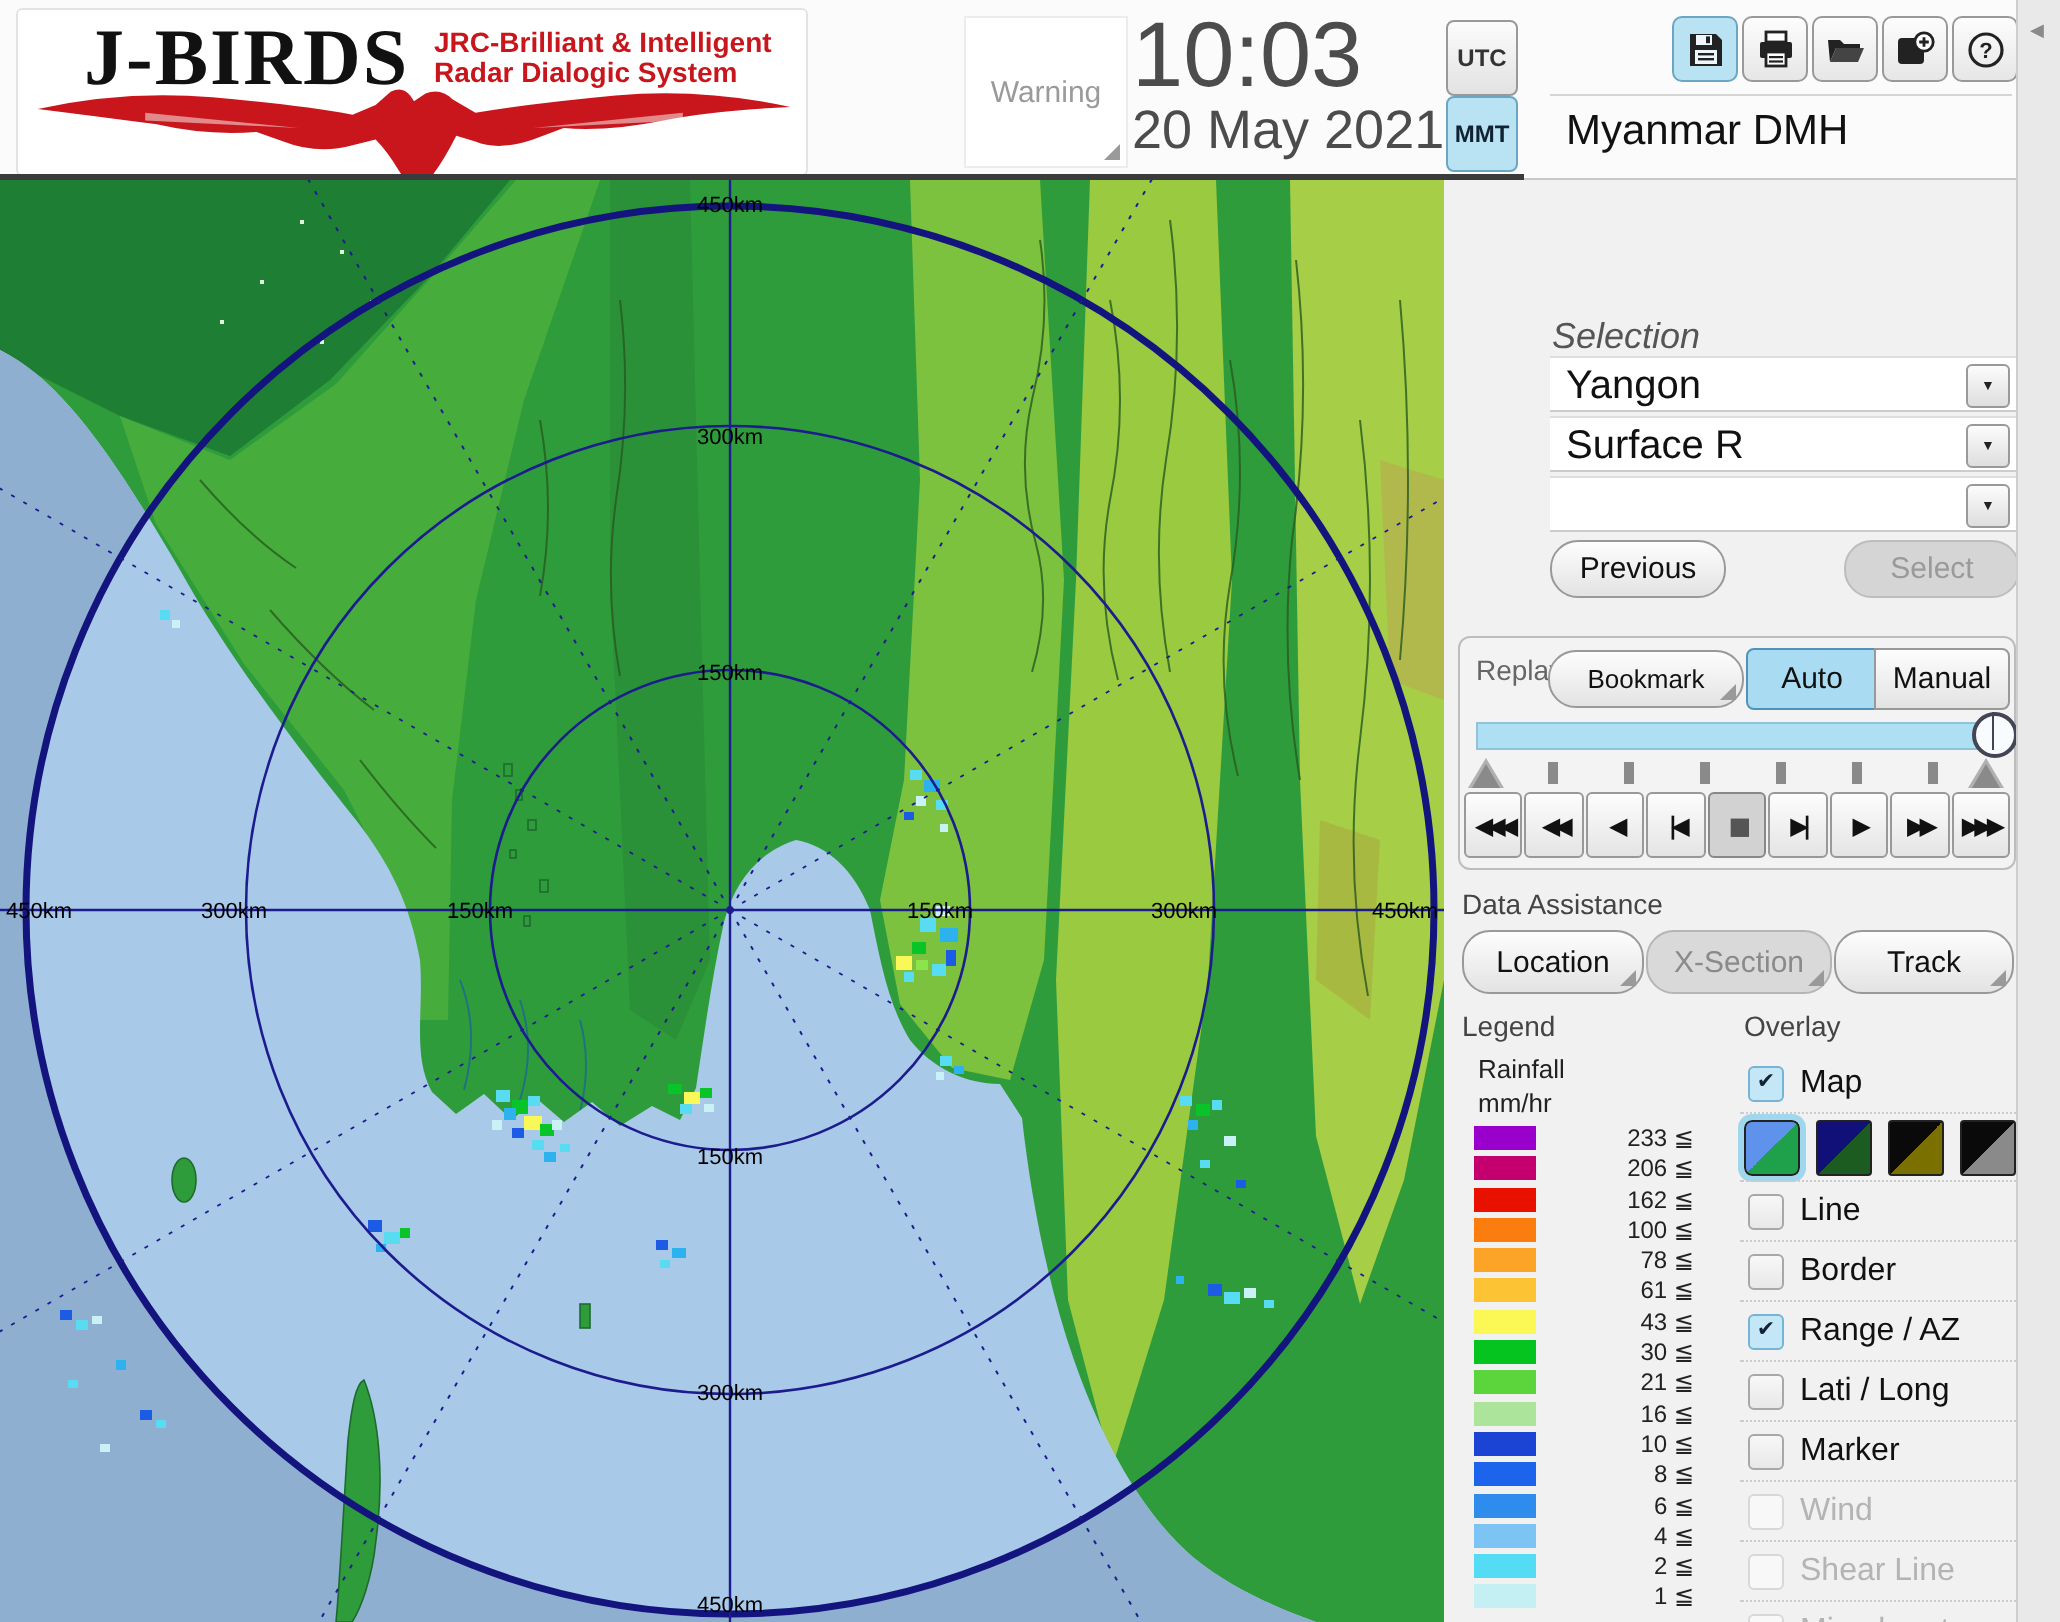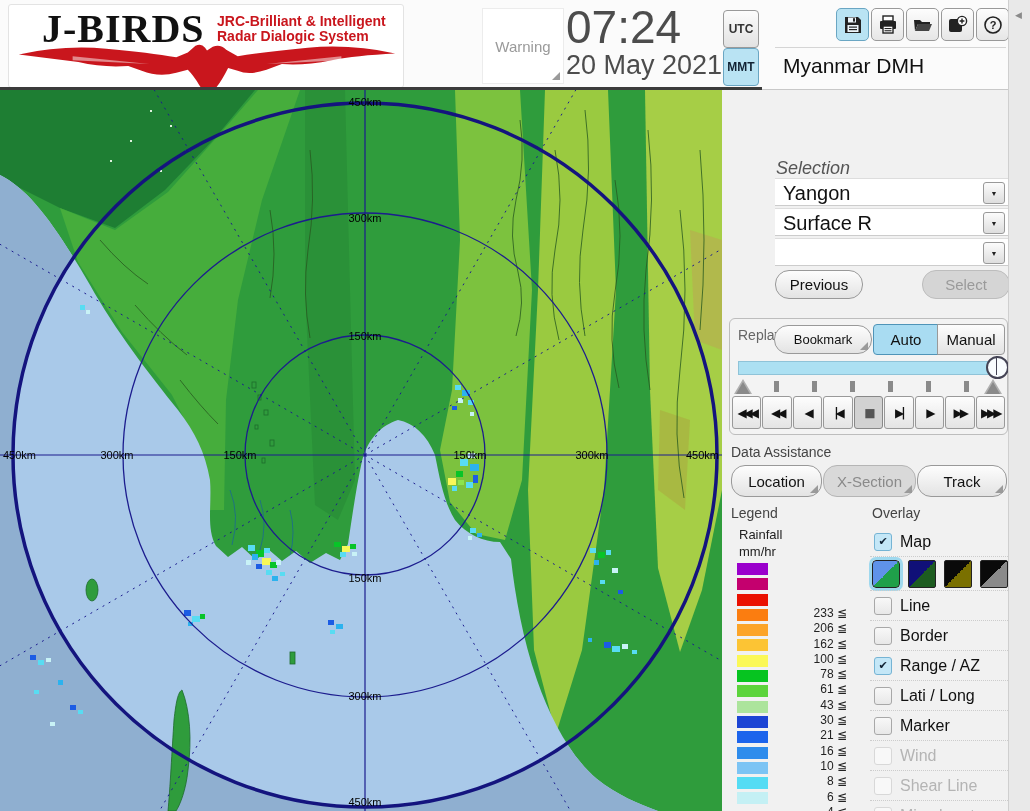--- a/index.html
+++ b/index.html
@@ -76,21 +76,21 @@
   #track-btn{position:absolute;left:917px;top:465px;width:88px;height:30px;}
 
   
   #legend-title{position:absolute;left:731px;top:505px;font-size:14px;color:#444;}
   #overlay-title{position:absolute;left:872px;top:505px;font-size:14px;color:#444;}
   #legend-sub1{position:absolute;left:739px;top:527px;font-size:13px;color:#222;}
   #legend-sub2{position:absolute;left:739px;top:544px;font-size:13px;color:#222;}
   #legend-rows{position:absolute;left:737px;top:562px;width:110px;}
   .legend-row{height:15.3px;position:relative;}
   .legend-swatch{position:absolute;left:0;top:1px;width:31px;height:12px;}
-  .legend-value{position:absolute;right:0;top:0px;width:70px;text-align:right;font-size:12px;color:#222;margin-top:44px;}
+  .legend-value{position:absolute;right:0;top:0px;width:70px;text-align:right;font-size:12px;color:#222;}
 
   
   #overlay-rows{position:absolute;left:870px;top:527px;width:138px;}
   .ov-row{position:relative;height:29px;display:flex;align-items:center;}
   .ov-row.sep{border-top:1px dotted #ccc;}
   .ov-cb{width:16px;height:16px;border:1px solid #a8a8a8;border-radius:3px;background:linear-gradient(#f8f8f8,#e8e8e8);margin:0 8px 0 4px;font-size:11px;line-height:15px;text-align:center;color:#123;cursor:pointer;flex:none;}
   .ov-cb.checked{background:#c4e7f7;border-color:#76b4d4;}
   .ov-label{font-size:16px;color:#111;white-space:nowrap;}
   .ov-row.disabled .ov-label{color:#b4b4b4;}
   .ov-row.disabled .ov-cb{border-color:#d8d8d8;background:#f8f8f8;cursor:default;}
@@ -118,21 +118,21 @@
         <path fill="#c9161d" d="M4,14 Q50,4 95,8 Q140,12 168,17 L180,12 L188,5 Q194,2 198,7 L200,10 L206,6 Q214,3 220,9 L232,16 Q262,11 305,7 Q350,3 396,13 Q355,15 330,20 Q300,26 278,24 L262,30 Q244,36 232,31 L222,28 Q216,40 210,48 L200,58 L192,46 Q186,36 180,30 L168,33 Q150,38 132,31 L118,26 Q92,28 66,22 Q36,18 4,14 Z"></path>
         <path fill="#fbfbfb" d="M60,16 L140,24 L60,20 Z" opacity="0.5"></path>
         <path fill="#fbfbfb" d="M340,16 L262,24 L340,20 Z" opacity="0.5"></path>
       </svg>
     </div>
 
     <div id="warning-btn" class="fold">
       <span>Warning</span>
     </div>
 
-    <div id="clock-time">07:24</div>
+    <div id="clock-time">10:03</div>
     <div id="clock-date">20 May 2021</div>
 
     <div id="utc-btn" class="tzbtn">
       <span>UTC</span>
     </div>
     <div id="mmt-btn" class="tzbtn">
       <span>MMT</span>
     </div>
 
     <div class="toolbtn active" style="left:836px;">

